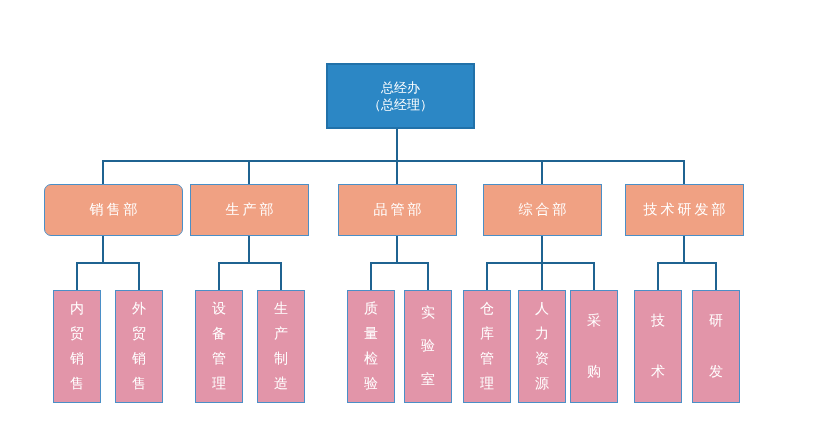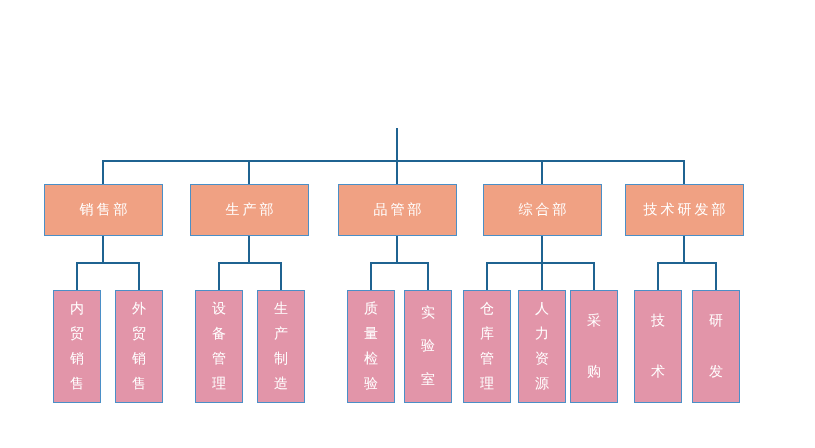--- a/index.html
+++ b/index.html
@@ -86,22 +86,26 @@
   <div class="hline" style="left:486px; top:262px; width:109px;"></div>
   <div class="vline" style="left:486px; top:262px; height:29px;"></div>
   <div class="vline" style="left:541px; top:262px; height:29px;"></div>
   <div class="vline" style="left:593px; top:262px; height:29px;"></div>
 
   <div class="vline" style="left:683px; top:235px; height:28px;"></div>
   <div class="hline" style="left:657px; top:262px; width:60px;"></div>
   <div class="vline" style="left:657px; top:262px; height:29px;"></div>
   <div class="vline" style="left:715px; top:262px; height:29px;"></div>
 
+  <div class="box root-box" style="left:326px; top:63px; width:149px; height:66px;">
+    <div>总经办</div>
+    <div>（总经理）</div>
+  </div>
 
-  <div class="box dept-box" style="left:44px; top:184px; width:119px; height:52px;">
+  <div class="box dept-box" style="left:44px; top:184px; width:139px; height:52px;border-radius:7px;">
     <span>销售部</span>
   </div>
   <div class="box dept-box" style="left:190px; top:184px; width:119px; height:52px;">
     <span>生产部</span>
   </div>
   <div class="box dept-box" style="left:338px; top:184px; width:119px; height:52px;">
     <span>品管部</span>
   </div>
   <div class="box dept-box" style="left:483px; top:184px; width:119px; height:52px;">
     <span>综合部</span>

